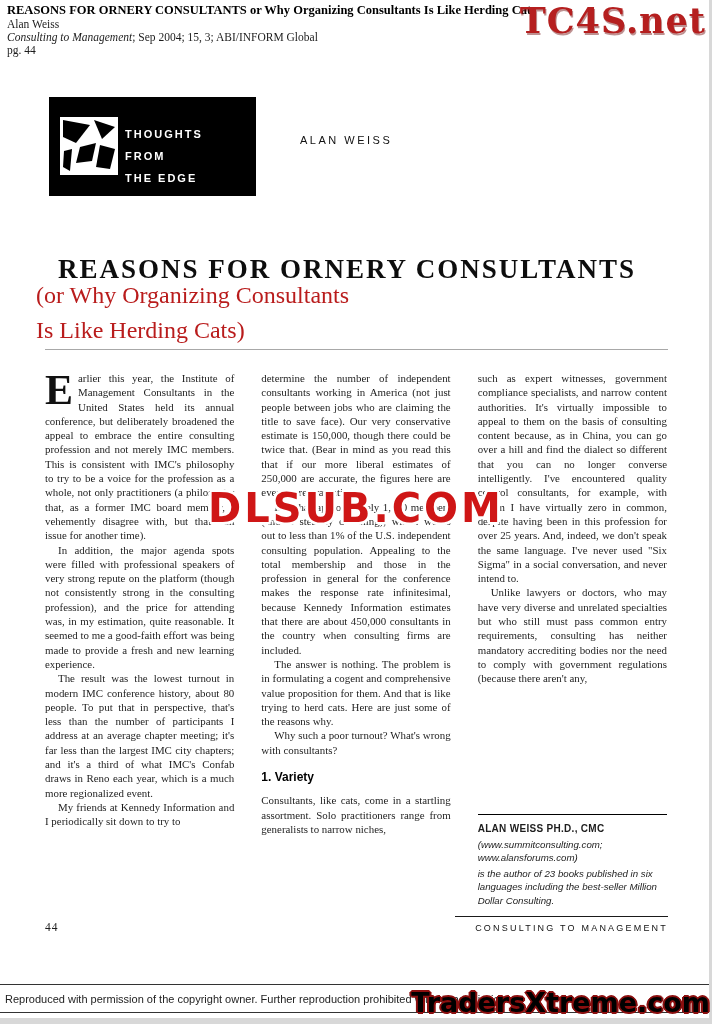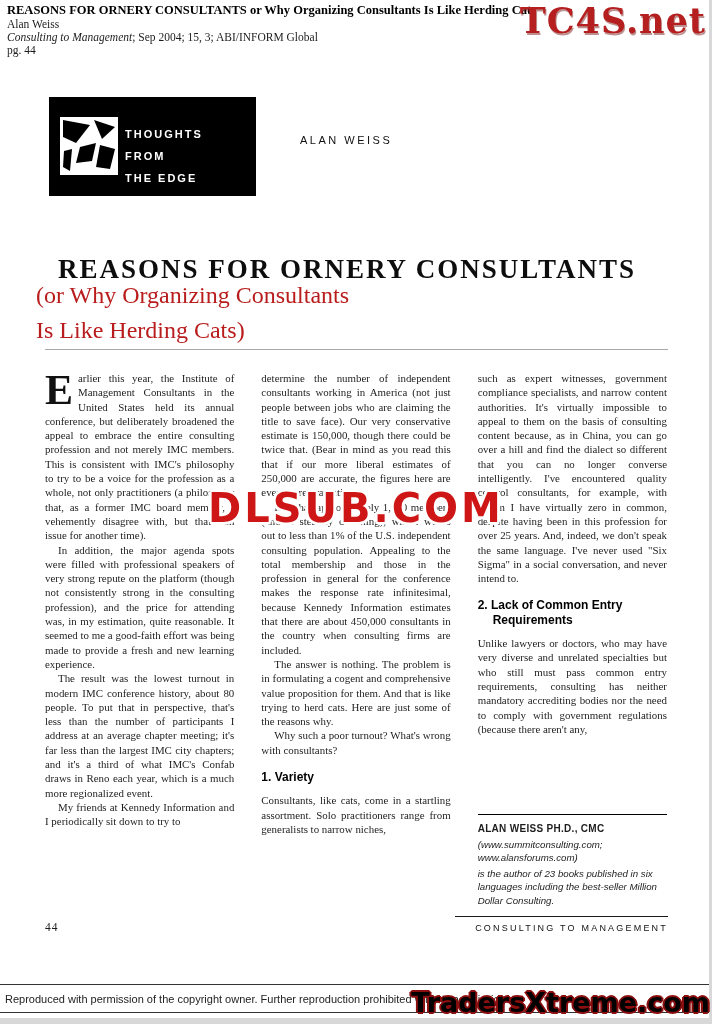--- a/index.html
+++ b/index.html
@@ -168,21 +168,20 @@
     <div class="col">
       <p>determine the number of independent consultants working in America (not just people between jobs who are claiming the title to save face). Our very conservative estimate is 150,000, though there could be twice that. (Bear in mind as you read this that if our more liberal estimates of 250,000 are accurate, the figures here are even more dramatic.)</p>
       <p>IMC has approximately 1,400 members (and is steadily declining), which works out to less than 1% of the U.S. independent consulting population. Appealing to the total membership and those in the profession in general for the conference makes the response rate infinitesimal, because Kennedy Information estimates that there are about 450,000 consultants in the country when consulting firms are included.</p>
       <p>The answer is nothing. The problem is in formulating a cogent and comprehensive value proposition for them. And that is like trying to herd cats. Here are just some of the reasons why.</p>
       <p>Why such a poor turnout? What's wrong with consultants?</p>
       <h3>1. Variety</h3>
       <p>Consultants, like cats, come in a startling assortment. Solo practitioners range from generalists to narrow niches,</p>
     </div>
     <div class="col">
       <p>such as expert witnesses, government compliance specialists, and narrow content authorities. It's virtually impossible to appeal to them on the basis of consulting content because, as in China, you can go over a hill and find the dialect so different that you can no longer converse intelligently. I've encountered quality control consultants, for example, with whom I have virtually zero in common, despite having been in this profession for over 25 years. And, indeed, we don't speak the same language. I've never used "Six Sigma" in a social conversation, and never intend to.</p>
-      <h3 class="hang">2. Lack of Common Entry Requirements</h3>
       <p>Unlike lawyers or doctors, who may have very diverse and unrelated specialties but who still must pass common entry requirements, consulting has neither mandatory accrediting bodies nor the need to comply with government regulations (because there aren't any,</p>
       <div class="bio">
         <div class="bio-name">ALAN WEISS PH.D., CMC</div>
         <div class="bio-line">(www.summitconsulting.com; www.alansforums.com)</div>
         <div class="bio-line">is the author of 23 books published in six languages including the best-seller Million Dollar Consulting.</div>
       </div>
     </div>
   </div>
 
   <div class="wm wm-center">DLSUB.COM</div>

